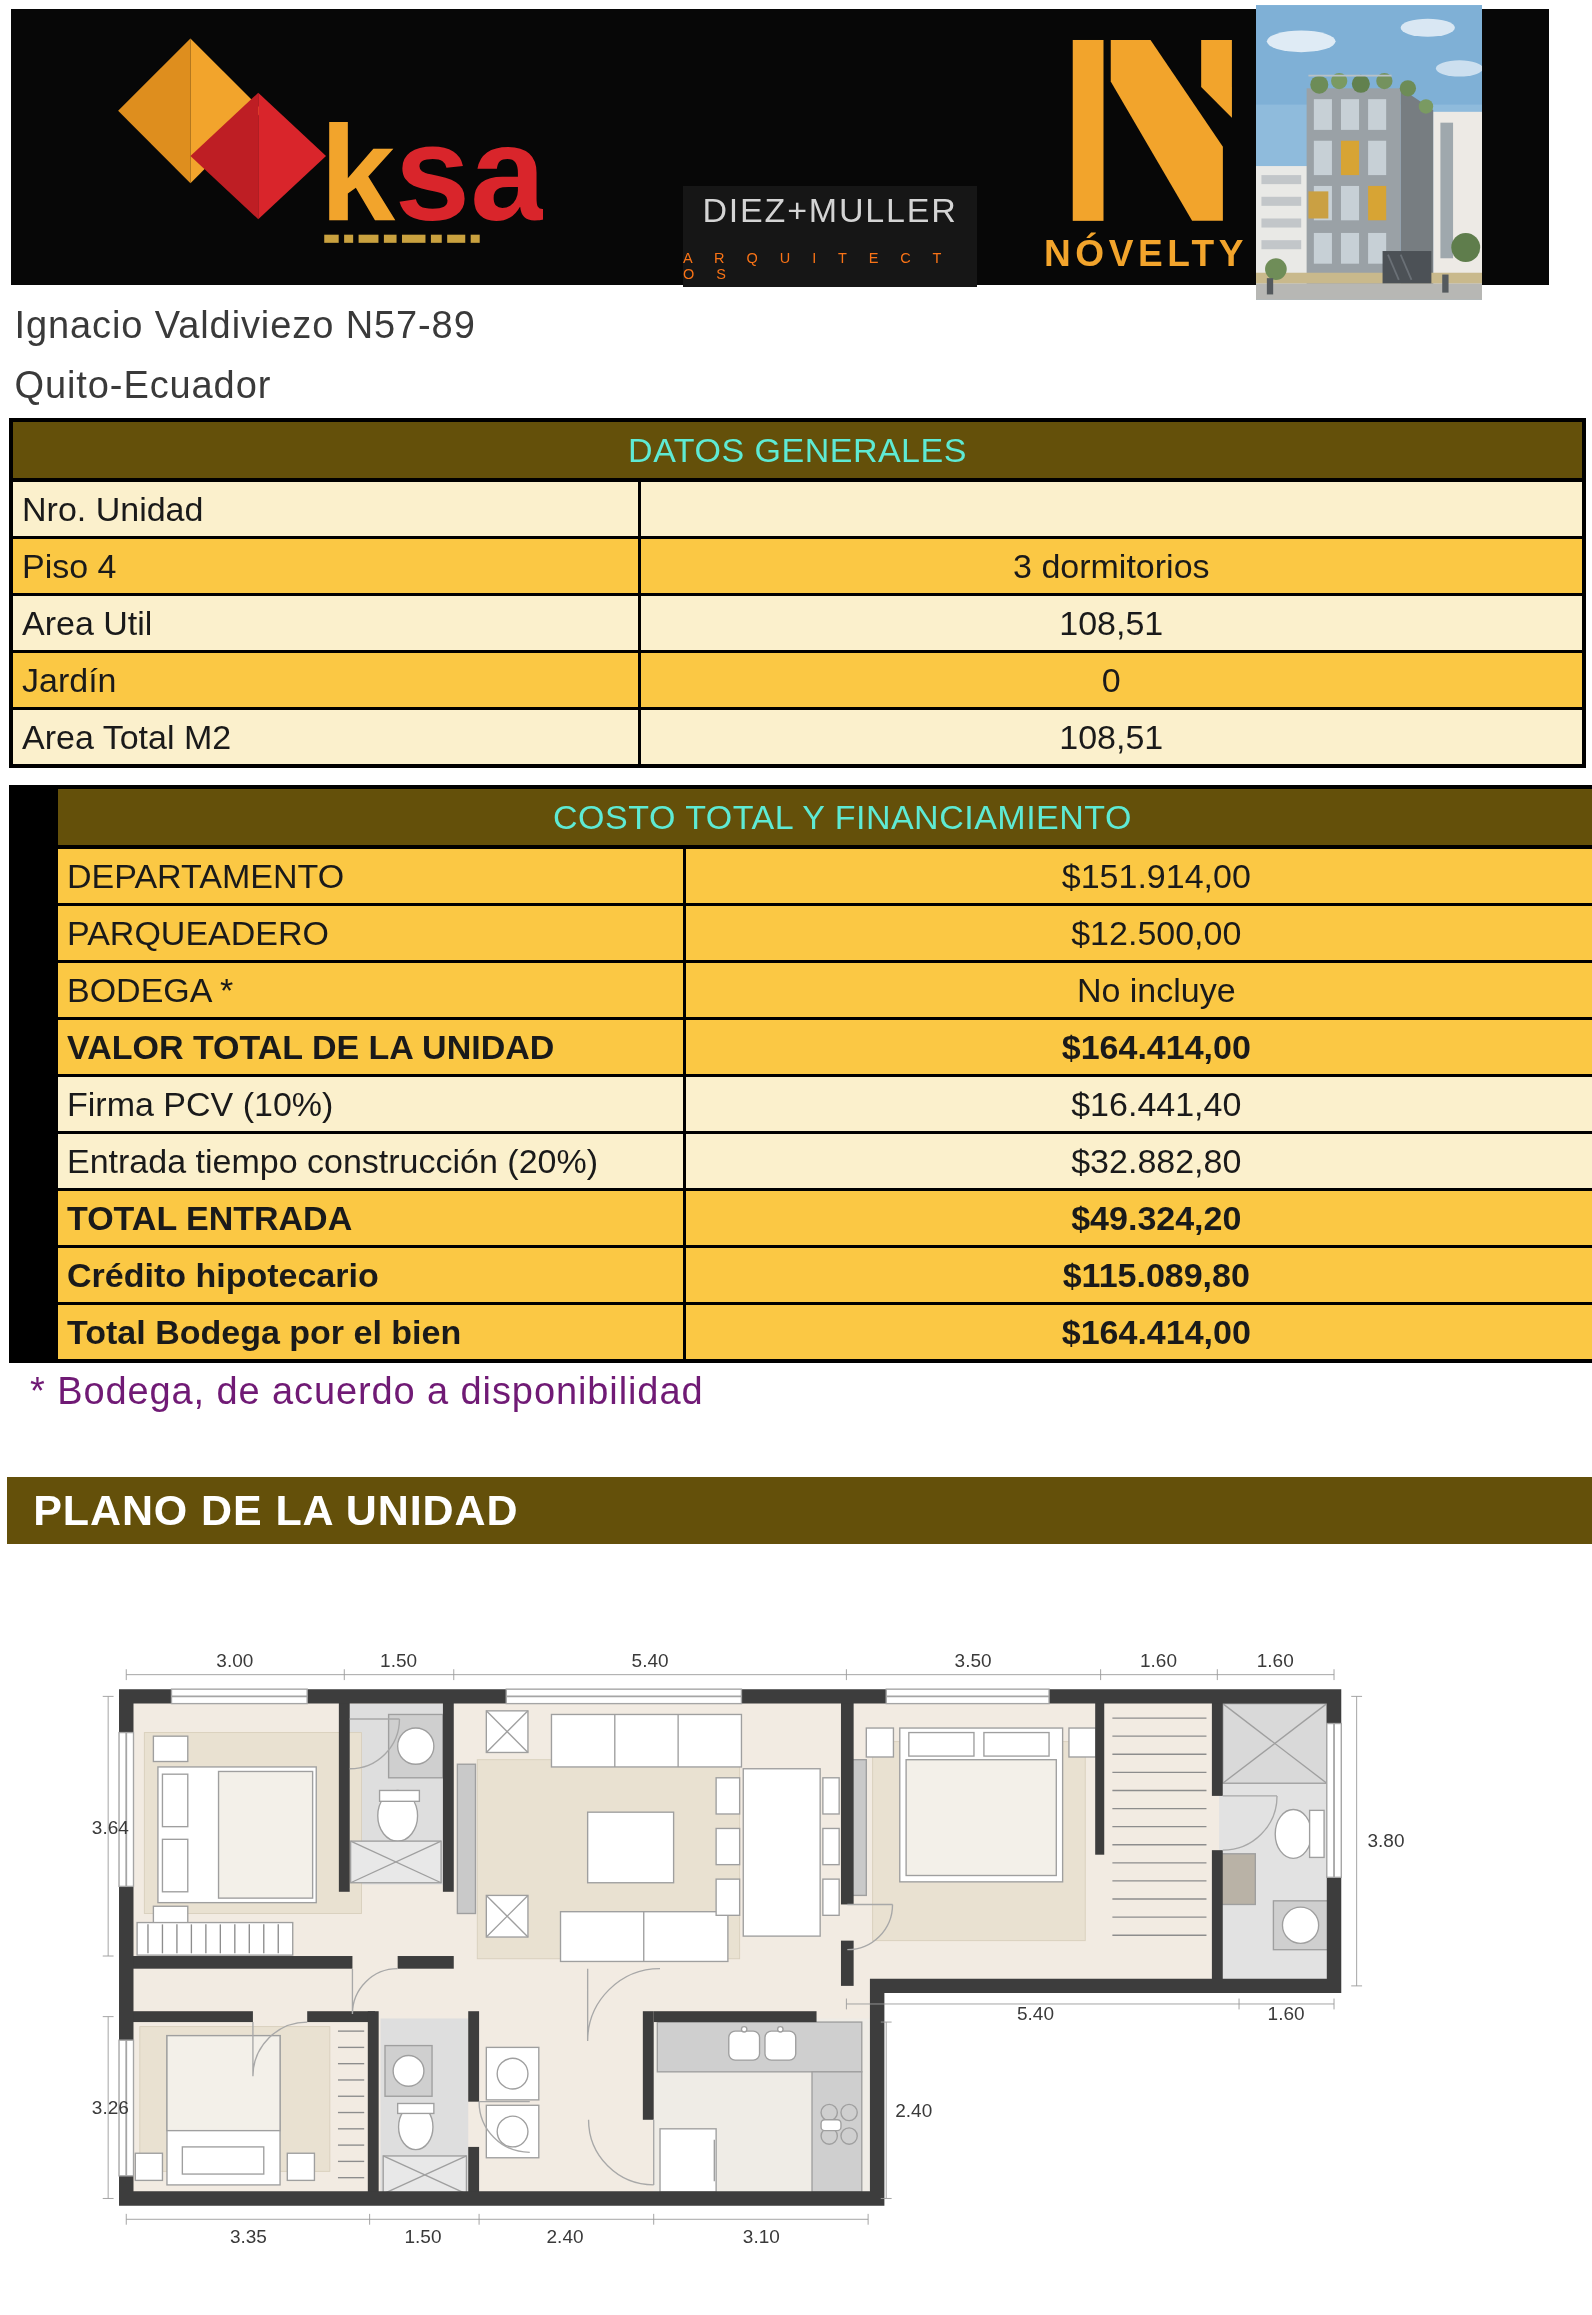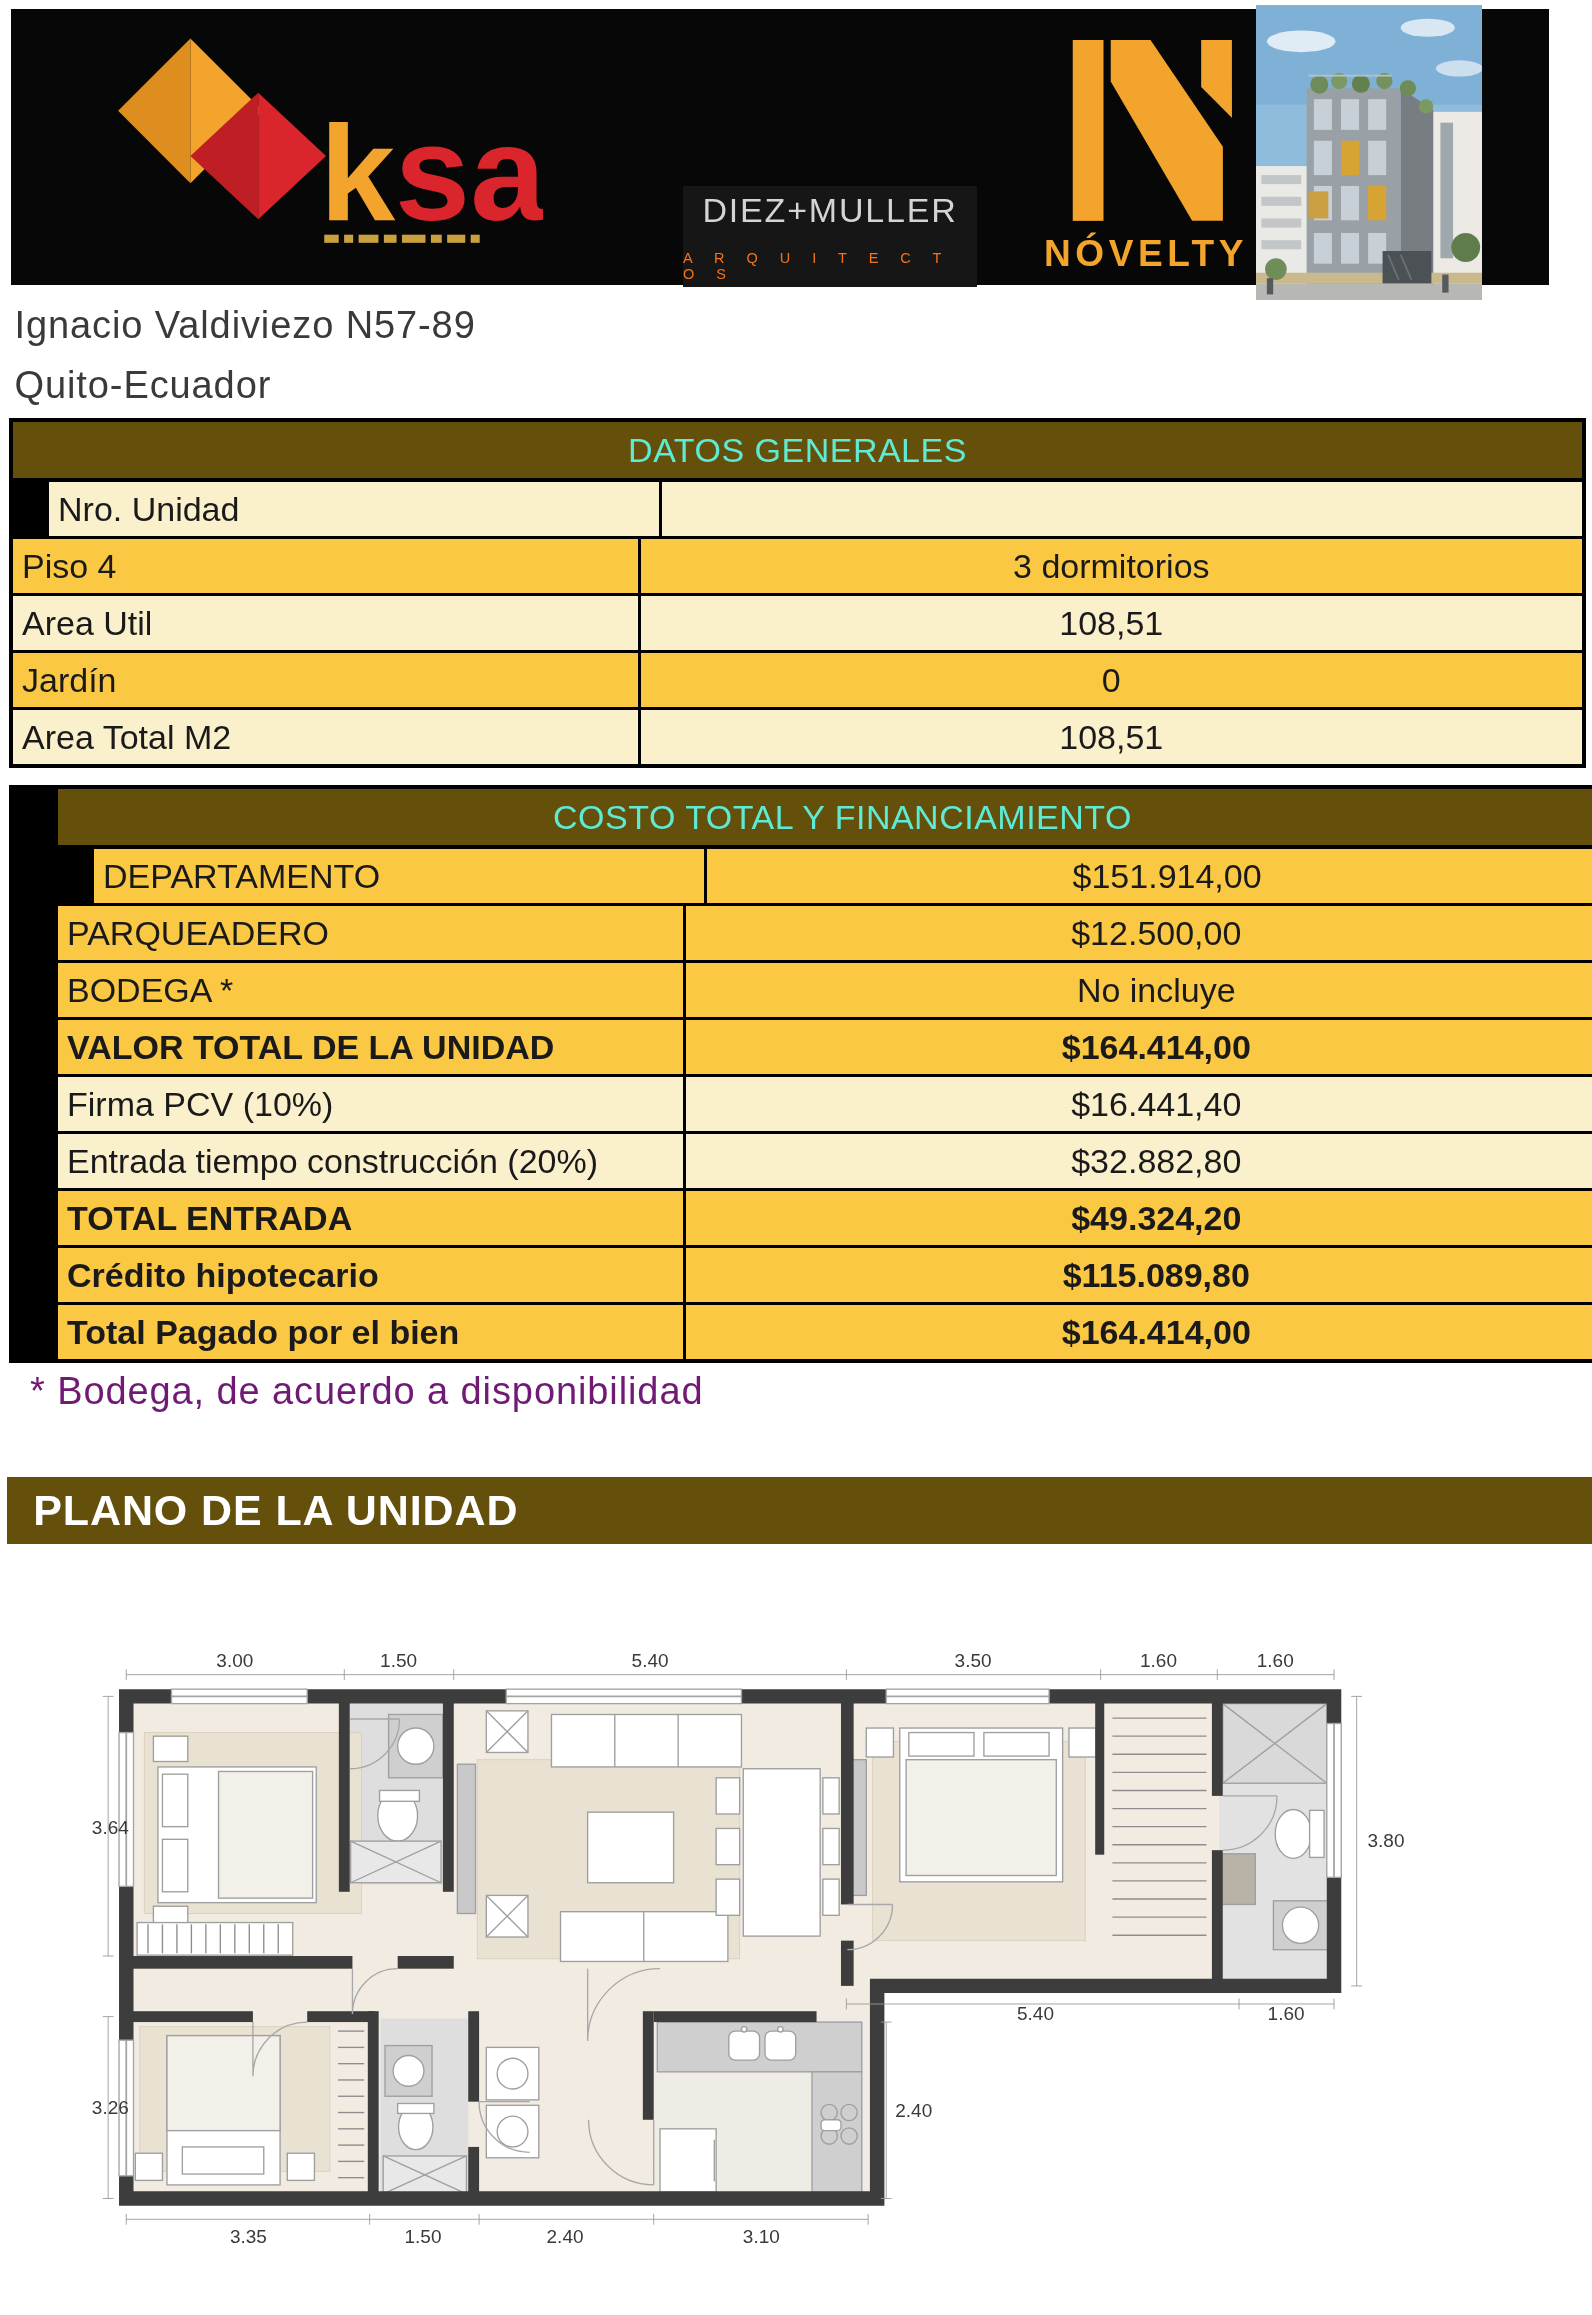--- a/index.html
+++ b/index.html
@@ -20,21 +20,21 @@
   .address{position:absolute;left:14.5px;top:295px;font-size:38px;color:#3a3a3a;line-height:60px;
            letter-spacing:0.9px;}
 
   
   .sheet-table{position:absolute;left:9px;width:1569px;border:4.5px solid #000;background:#000;}
   .t-datos{top:418px;}
   .t-cost{top:785px;padding-left:45px;}
   .t-head{background:#64500A;color:#5eead4;font-weight:normal;font-size:34px;text-align:center;
           height:56px;line-height:56px;border-bottom:4.5px solid #000;letter-spacing:0.5px;}
   .t-row{display:flex;height:54px;border-top:3.6px solid #000;}
-  .t-row.first{border-top:none;margin-left:36px;}
+  .t-row.first{border-top:none;}
   .t-row .c1{width:40%;border-right:3.6px solid #000;display:flex;align-items:center;
              padding-left:9px;font-size:34px;box-sizing:border-box;}
   .t-row .c2{width:60%;display:flex;align-items:center;justify-content:center;font-size:34px;}
   .amber{background:#FBC844;}
   .cream{background:#FBF0CC;}
   .boldrow .c1,.boldrow .c2{font-weight:bold;}
 
   .footnote{position:absolute;left:30px;top:1370px;font-size:38px;color:#701a75;letter-spacing:0.9px;}
 
   
@@ -194,21 +194,21 @@
     </div>
     <div class="t-row amber boldrow">
       <div class="c1">TOTAL ENTRADA</div>
       <div class="c2">$49.324,20</div>
     </div>
     <div class="t-row amber boldrow">
       <div class="c1">Crédito hipotecario</div>
       <div class="c2">$115.089,80</div>
     </div>
     <div class="t-row amber boldrow">
-      <div class="c1">Total Pagado por el bien</div>
+      <div class="c1">Total Bodega por el bien</div>
       <div class="c2">$164.414,00</div>
     </div>
   </div>
 
   <div class="footnote">* Bodega, de acuerdo a disponibilidad</div>
 
   <div class="plano-bar">PLANO DE LA UNIDAD</div>
 
   <svg class="plan-wrap" viewBox="0 0 1480 745">
 

